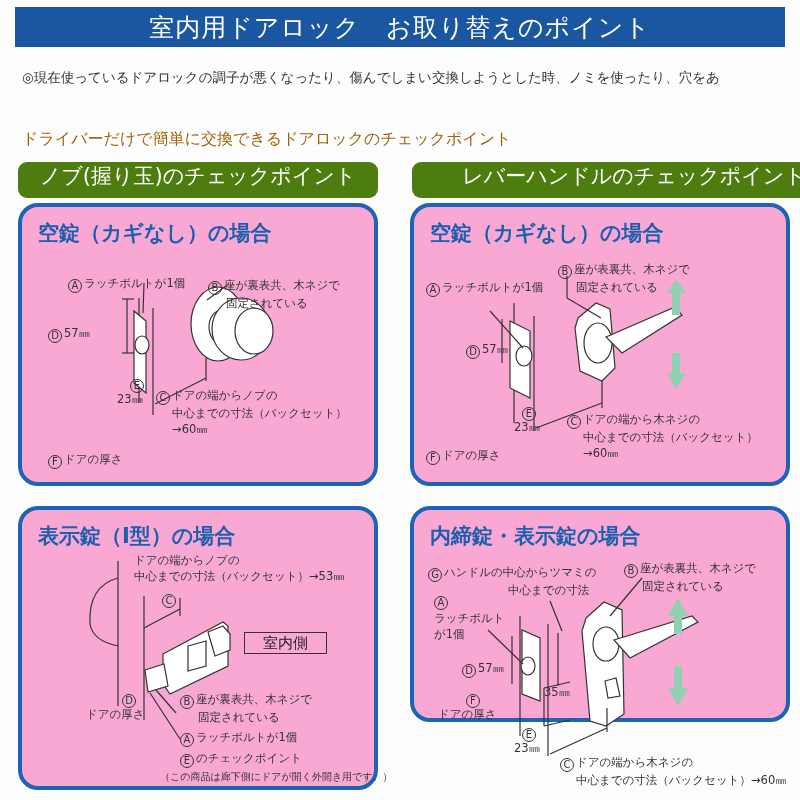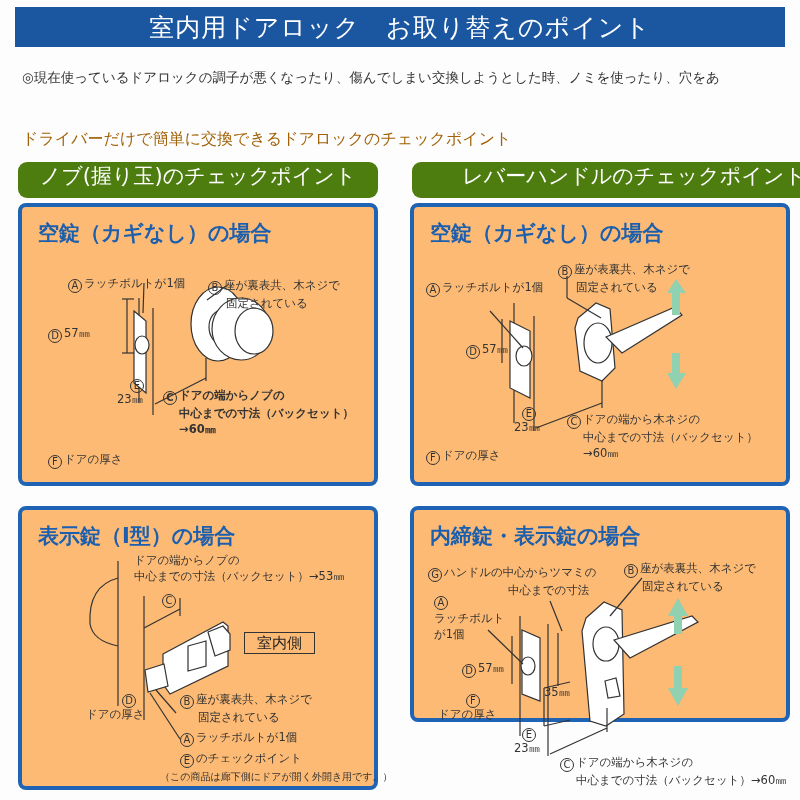--- a/index.html
+++ b/index.html
@@ -21,37 +21,37 @@
     }
     .pill {
       position: absolute; top: 162px; height: 36px; border-radius: 9px;
       background: #4d7c0f; color: #fff; font-size: 21px;
       display: flex; justify-content: center;
     }
     .pill.left { left: 18px; width: 360px; }
     .pill.right { left: 412px; width: 444px; }
 
     .panel {
-      position: absolute; border: 4px solid #1f64b4; border-radius: 8px; background: #fdba74;
+      position: absolute; border: 4px solid #1f64b4; border-radius: 20px; background: #f9a8d4;
     }
     .panel.tl { left: 18px; top: 203px; width: 360px; height: 283px; }
     .panel.tr { left: 410px; top: 203px; width: 380px; height: 283px; }
     .panel.bl { left: 18px; top: 506px; width: 360px; height: 284px; }
     .panel.br { left: 410px; top: 506px; width: 380px; height: 216px; }
 
     .panel-title {
       position: absolute; left: 16px; top: 12px; font-size: 21px; font-weight: bold; color: #1b5fae;
     }
     .lbl { position: absolute; font-size: 11.5px; color: #333; line-height: 16px; white-space: nowrap; }
     .circ {
       display: inline-block; width: 14px; height: 14px; border: 1px solid #333; border-radius: 50%;
       font-size: 10px; line-height: 12px; text-align: center; margin-right: 2px; vertical-align: -2px;
     }
     .box-label {
-      position: absolute; border: 1.5px solid #333; font-size: 15px; padding: 0 12px; line-height: 20px;
+      position: absolute; border: 1.5px solid #333; font-size: 15px; padding: 0 18px; line-height: 20px;
     }
     svg { position: absolute; overflow: visible; }
     .note { position: absolute; font-size: 10px; color: #333; white-space: nowrap; }
   </style>
 </head>
 <body>
 
 <div class="header-bar">
   <span>室内用ドアロック　お取り替えのポイント</span>
 </div>
@@ -99,21 +99,21 @@
     <span class="circ">B</span><span>座が裏表共、木ネジで</span><br>
     <span style="padding-left:18px">固定されている</span>
   </div>
   <div class="lbl" style="left:26px;top:118px;">
     <span class="circ">D</span><span>57㎜</span>
   </div>
   <div class="lbl" style="left:108px;top:168px;">
     <span class="circ">E</span>
   </div>
   <div class="lbl" style="left:95px;top:184px;">23㎜</div>
-  <div class="lbl" style="left:141px;top:180px;font-weight:bold;">
+  <div class="lbl" style="left:134px;top:180px;">
     <span class="circ">C</span><span>ドアの端からノブの</span><br>
     <span style="padding-left:16px">中心までの寸法（バックセット）</span><br>
     <span style="padding-left:16px">→60㎜</span>
   </div>
   <div class="lbl" style="left:26px;top:244px;">
     <span class="circ">F</span><span>ドアの厚さ</span>
   </div>
 </div>
 
 <div class="panel tr">

